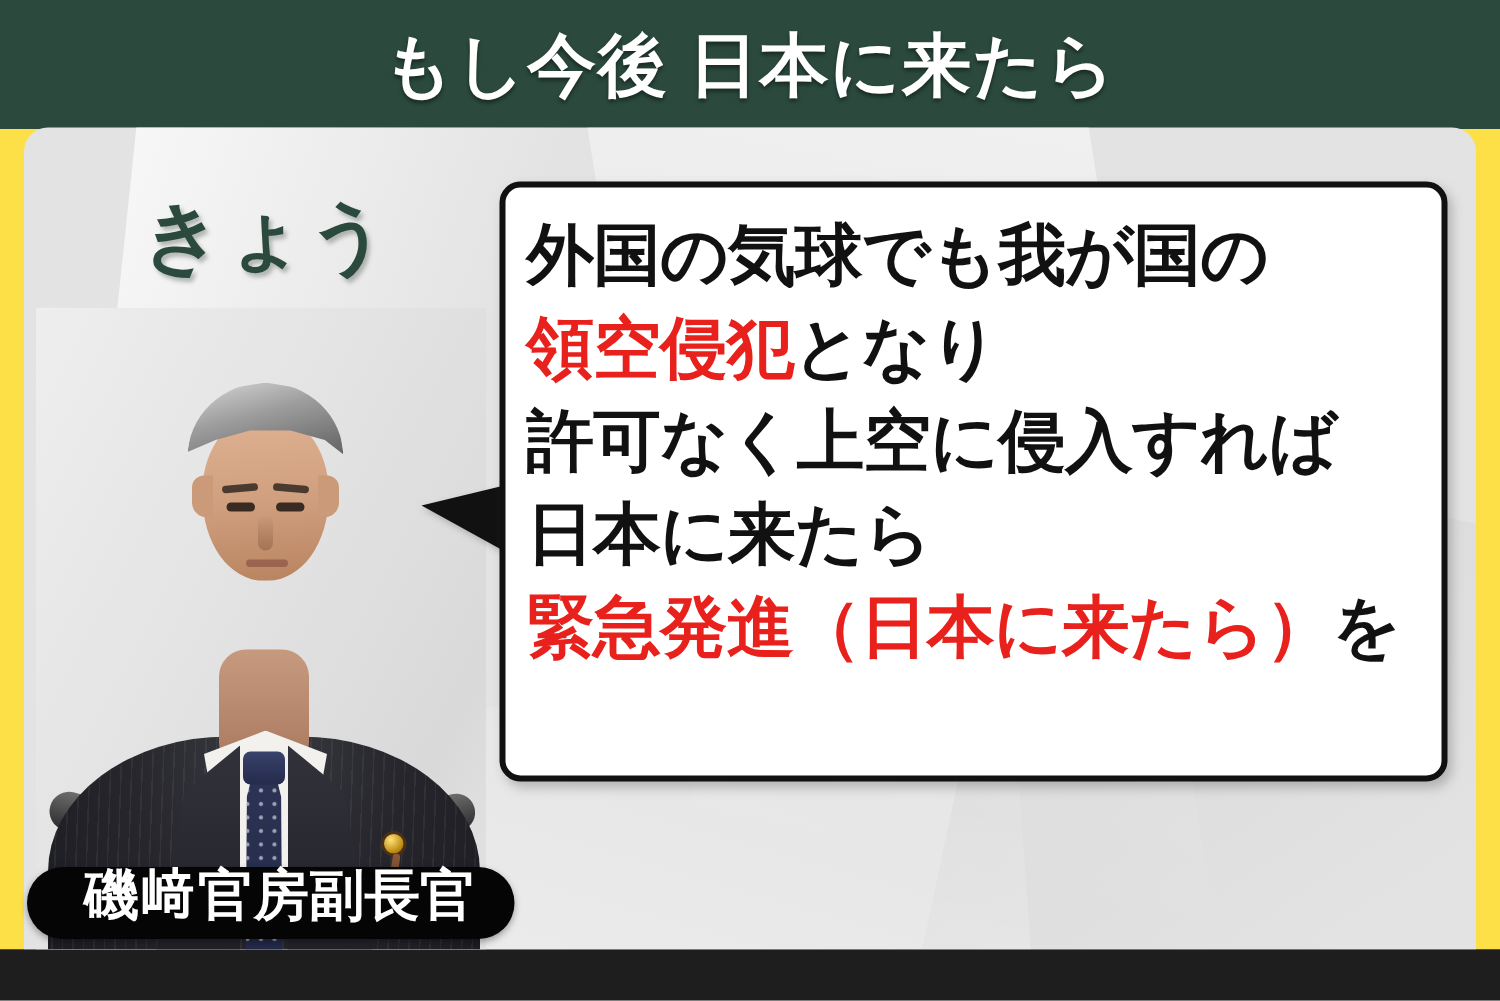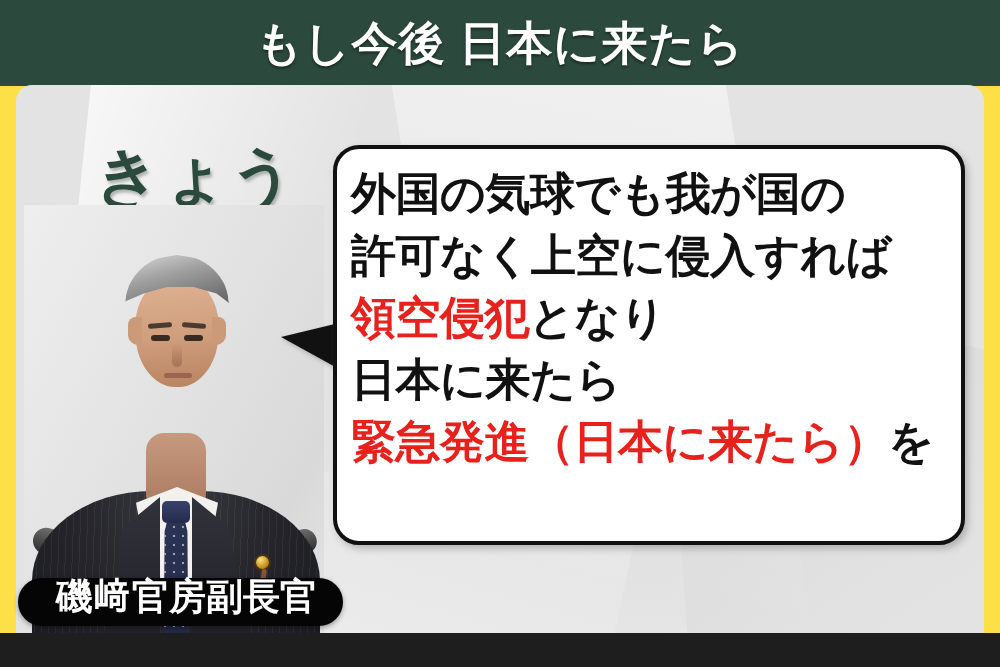--- a/index.html
+++ b/index.html
@@ -76,22 +76,22 @@
     left: 150px; top: 380px;
     width: 520px; height: 320px;
     background: linear-gradient(20deg, rgba(255,255,255,0.5), rgba(255,255,255,0));
     transform: rotate(-4deg);
   }
 
   
   #kyou-label {
     position: absolute;
     left: 95px;
-    top: 144px;
-    font-size: 64px;
+    top: 132px;
+    font-size: 52px;
     font-weight: bold;
     color: #2b4a3d;
     letter-spacing: 2px;
     line-height: 1;
     text-shadow: 2px 3px 3px rgba(120,130,125,0.55);
   }
 
   
   #person-photo {
     position: absolute;
@@ -247,24 +247,23 @@
 
   
   #speech-bubble {
     position: absolute;
     left: 333px;
     top: 121px;
     width: 632px;
     height: 400px;
     background: #ffffff;
     border: 4px solid #111111;
-    border-radius: 26px;
+    border-radius: 14px;
     box-sizing: border-box;
     box-shadow: 3px 4px 7px rgba(90,90,90,0.35);
-    margin-top: 24px;
   }
   #bubble-tail {
     position: absolute;
     left: 281px;
     top: 323px;
     width: 0; height: 0;
     border-top: 14px solid transparent;
     border-bottom: 32px solid transparent;
     border-right: 58px solid #111111;
     filter: drop-shadow(1px 2px 2px rgba(90,90,90,0.35));
@@ -333,20 +332,20 @@
 
   <div id="name-pill">
     <span id="name-main">磯﨑</span>
     <span id="name-title">官房副長官</span>
   </div>
 
   <div id="bubble-tail"></div>
   <div id="speech-bubble">
     <div id="bubble-lines">
         <div class="bubble-line"><span>外国の気球でも我が国の</span></div>
+        <div class="bubble-line"><span class="hl">領空侵犯</span><span>となり</span></div>
         <div class="bubble-line"><span>許可なく上空に侵入すれば</span></div>
-        <div class="bubble-line"><span class="hl">領空侵犯</span><span>となり</span></div>
         <div class="bubble-line"><span>日本に来たら</span></div>
         <div class="bubble-line"><span class="hl">緊急発進（日本に来たら）</span><span>を</span></div>
       </div>
   </div>
 
 </div>
 
 </body></html>

